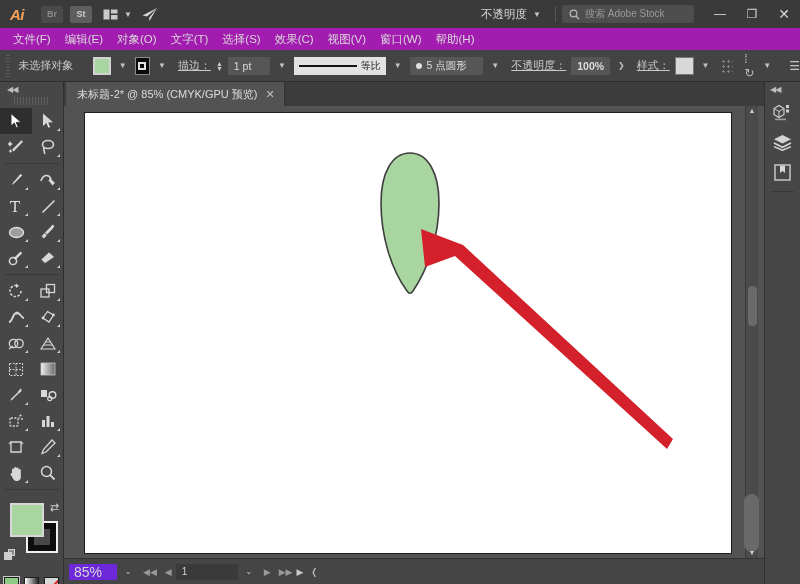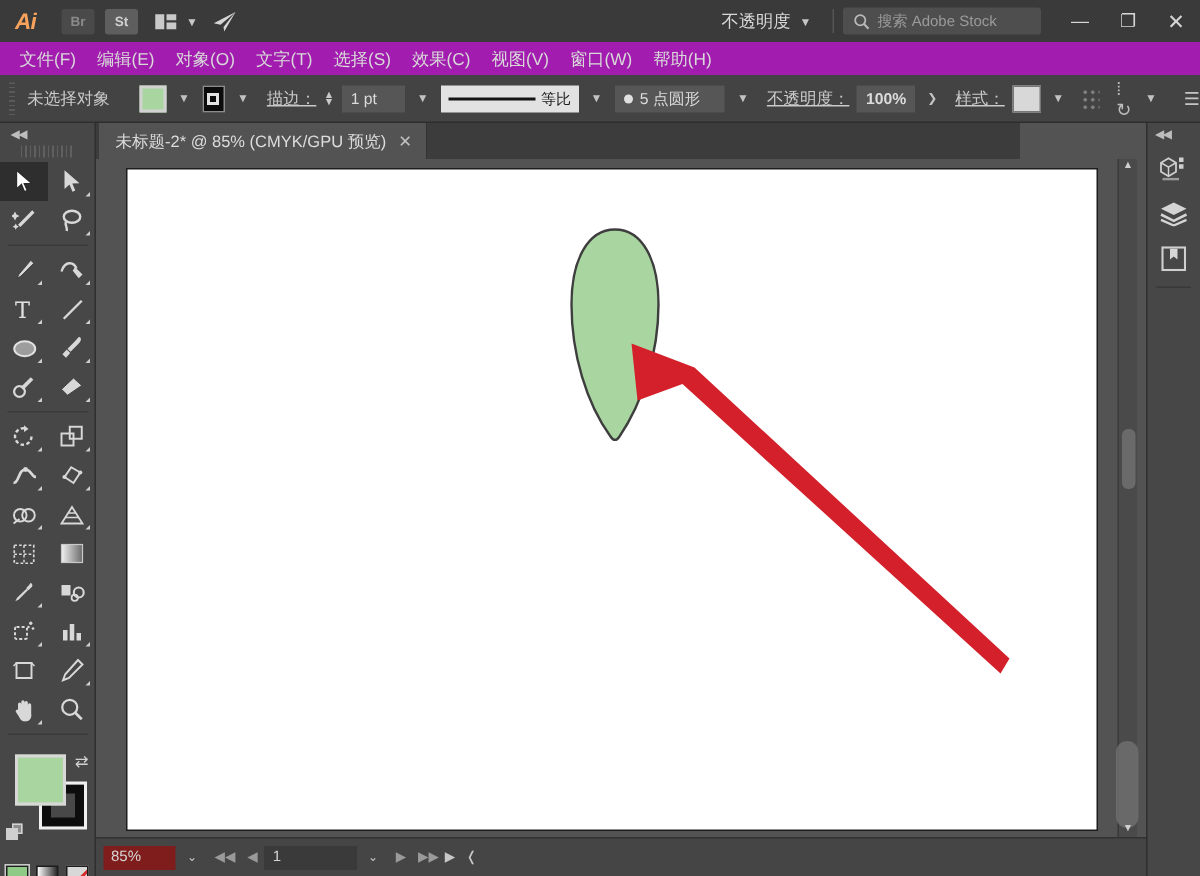--- a/index.html
+++ b/index.html
@@ -101,21 +101,21 @@
     width: 14px; height: 14px;
     background:
       radial-gradient(#8f8f8f 1.2px, transparent 1.3px) 0 0/5px 5px;
     opacity: .8;
   }
   .ic-align { color: #bdbdbd; font-size: 12px; }
   .ic-menu { color: #c4c4c4; font-size: 12px; letter-spacing: 0; }
 
   
   .tabbar {
-    position: absolute; left: 0; top: 82px; width: 680px; height: 24px;
+    position: absolute; left: 0; top: 82px; width: 800px; height: 24px;
     background: #3c3c3c;
   }
   .doctab {
     position: absolute; left: 66px; top: 0; height: 24px;
     background: #535353; display: flex; align-items: center; gap: 8px;
     padding: 0 9px 0 11px; border-right: 1px solid #333;
   }
   .doctab .t { color: #dcdcdc; font-size: 11px; white-space: nowrap; }
   .doctab .x { color: #c0c0c0; font-size: 11px; }
 
@@ -214,21 +214,21 @@
   .rdock-btn { height: 30px; display: flex; align-items: center; justify-content: center; }
   .rdock-div { height: 1px; background: #393939; margin: 4px 6px; }
 
   
   .statusbar {
     position: absolute; left: 64px; top: 558px; width: 700px; height: 26px;
     background: #454545; border-top: 1px solid #333;
     display: flex; align-items: center; gap: 0;
   }
   .sb-zoom {
-    width: 48px; height: 16px; background: #7f1d1d; color: #d5d5d5; font-size: 10px;
+    width: 48px; height: 16px; background: #6d28d9; color: #d5d5d5; font-size: 14px;
     display: flex; align-items: center; padding-left: 5px; margin-left: 5px;
   }
   .sb-chev { width: 22px; text-align: center; color: #c6c6c6; font-size: 8px; }
   .sb-nav { color: #9a9a9a; font-size: 9px; padding: 0 4px; }
   .sb-page {
     width: 62px; height: 16px; background: #3a3a3a; color: #d5d5d5; font-size: 10px;
     display: flex; align-items: center; padding-left: 6px;
   }
   .sb-status { flex: 1; text-align: center; color: #d3d3d3; font-size: 11px; }
   .sb-right { display: flex; align-items: center; gap: 7px; padding-right: 14px; }

